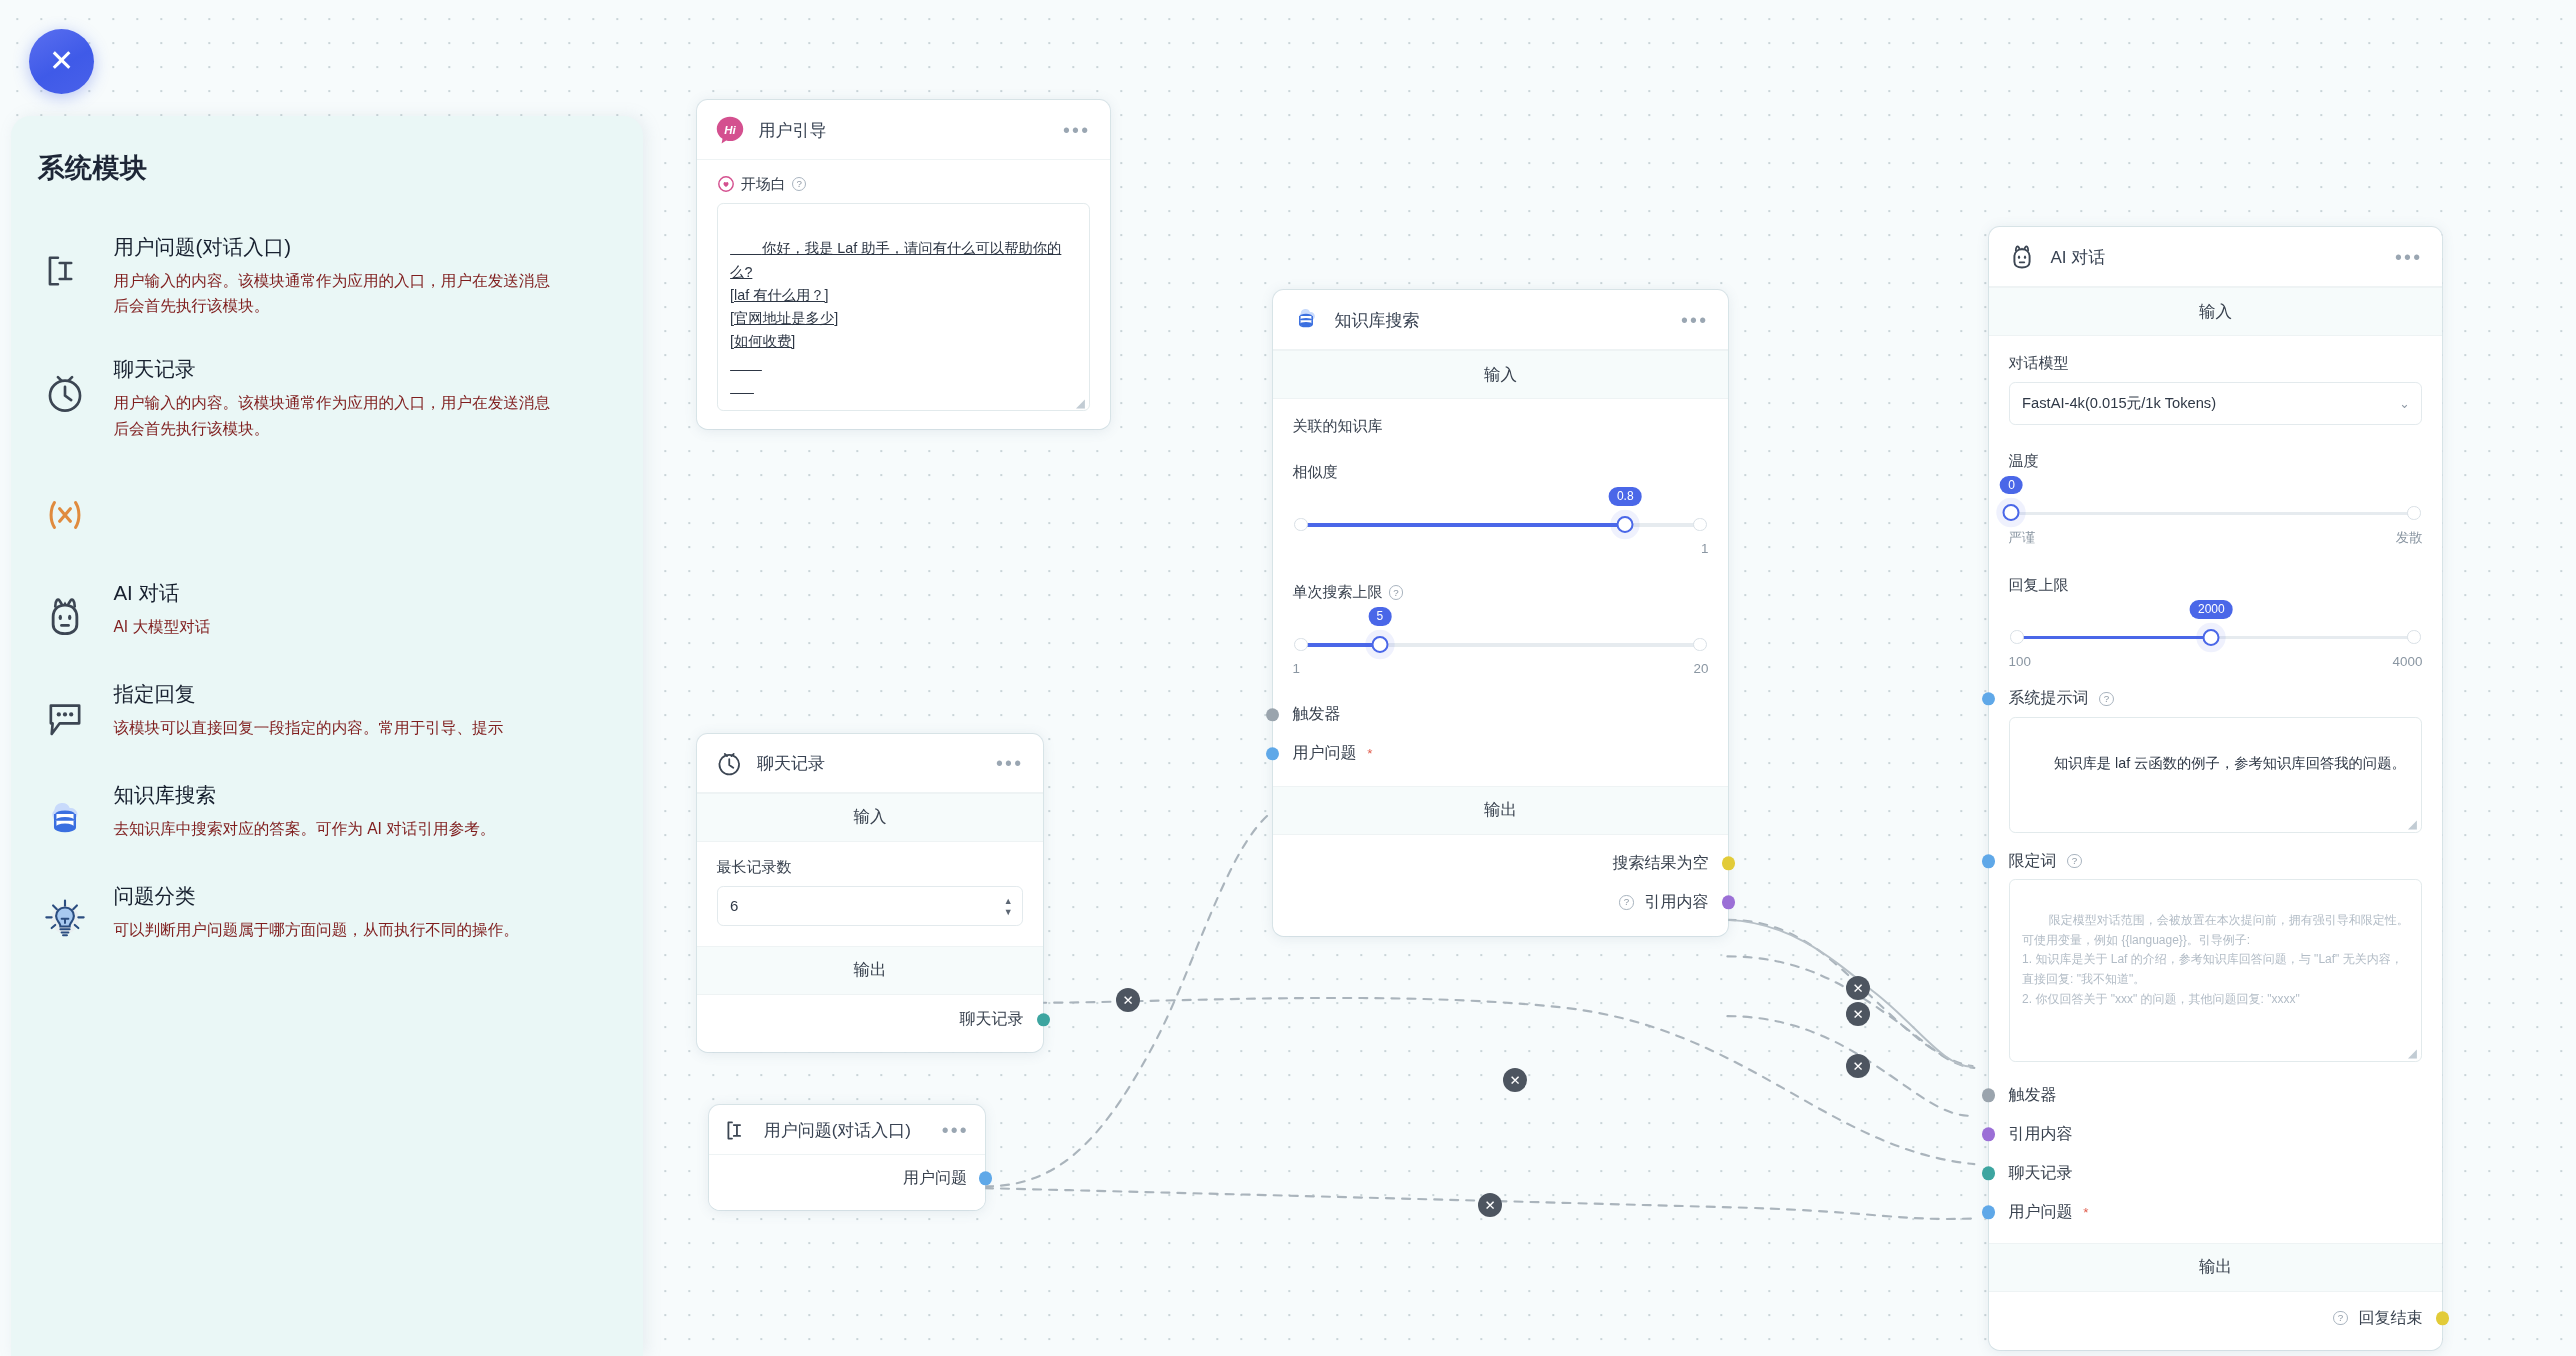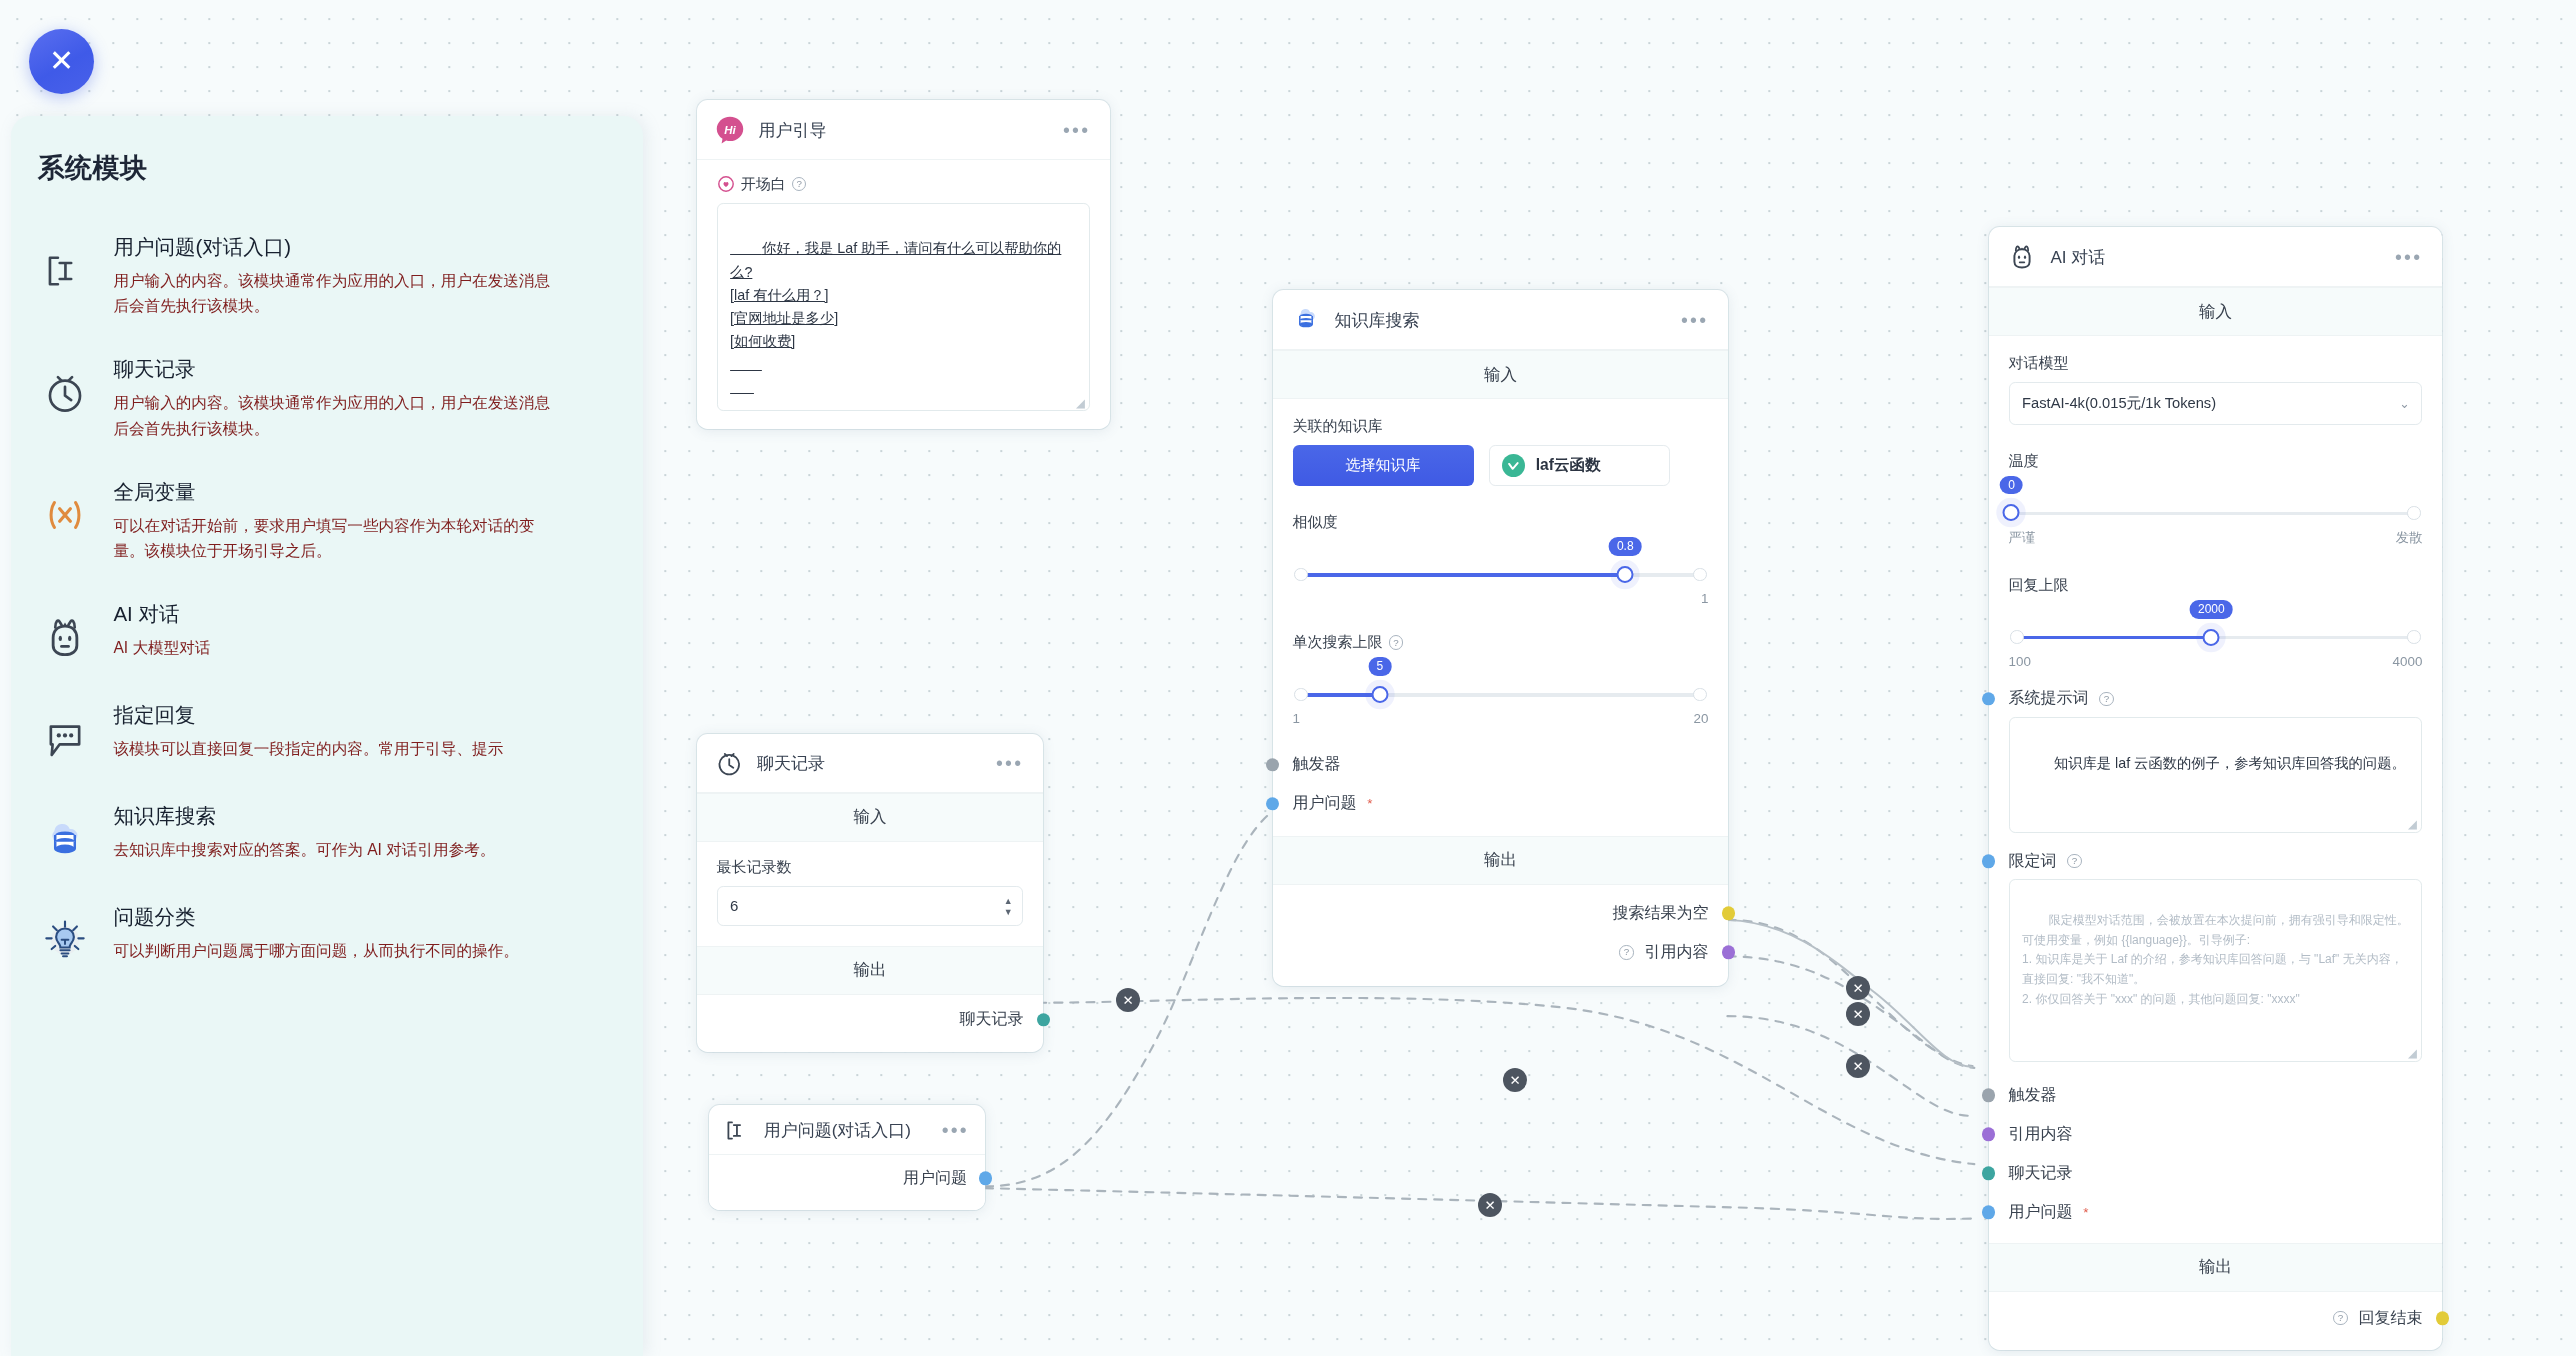--- a/index.html
+++ b/index.html
@@ -298,31 +298,20 @@
         <ellipse cx="17" cy="21.8" rx="7" ry="2.6" fill="#3a6fe0"></ellipse>
       </svg>
       <span class="node-title">知识库搜索</span>
       <span class="node-dots">•••</span>
     </div>
     <div class="sec-bar">输入</div>
     <div class="node-body" style="padding:18px 19.6px 3.6px 19.6px;">
       <div class="flabel">
         <span>关联的知识库</span>
       </div>
-      <div style="display:flex;gap:15px;margin-top:3.6px;">
-        <button class="btn-primary">选择知识库</button>
-        <div class="kb-tag">
-          <span class="kb-logo">
-            <svg width="14.3" height="14.3" viewBox="0 0 16 16">
-                <path d="M3.5 5.5 L7.5 11 L13 4.5" fill="none" stroke="#fff" stroke-width="2.2" stroke-linecap="round" stroke-linejoin="round"></path>
-              </svg>
-          </span>
-          <span>laf云函数</span>
-        </div>
-      </div>
 
       <div class="flabel" style="margin-top:27px;">
         <span>相似度</span>
       </div>
       <div class="slider-wrap">
         <div class="strack">
           <div class="sfill" style="width:80%"></div>
         </div>
         <div class="sdot-end" style="left:1.8px"></div>
         <div class="sdot-end" style="right:1.8px"></div>
@@ -516,24 +505,20 @@
         </span>
       </div>
 
       <div class="mod-item">
         <span class="mod-icon">
           <svg width="46" height="46" viewBox="0 0 52 52">
             <path d="M14 12c-5 8-5 20 0 28M38 12c5 8 5 20 0 28" fill="none" stroke="#e08b3e" stroke-width="3.4" stroke-linecap="round"></path>
             <path d="M20 19l12 14M32 19L20 33" fill="none" stroke="#e08b3e" stroke-width="3.6" stroke-linecap="round"></path>
           </svg>
         </span>
-        <span class="mod-text">
-          <span class="mod-name">全局变量</span>
-          <div class="mod-desc">可以在对话开始前，要求用户填写一些内容作为本轮对话的变量。该模块位于开场引导之后。</div>
-        </span>
       </div>
 
       <div class="mod-item">
         <span class="mod-icon">
           <svg width="46" height="46" viewBox="0 0 52 52">
             <path d="M15 14C15 7 18 5 19.5 7.2 20.7 9 21.7 10.6 22.2 11.5M37 14c0-7-3-9-4.5-6.8C31.3 9 30.3 10.6 29.8 11.5" fill="none" stroke="#3c4653" stroke-width="3" stroke-linecap="round"></path>
             <path d="M26 8.5l2.6 4.6h-5.2z" fill="#3c4653"></path>
             <path d="M26 12.6c8.2 0 13.4 5.3 13.4 13.2v8.7c0 6-5 10.3-13.4 10.3S12.6 40.5 12.6 34.5v-8.7c0-7.9 5.2-13.2 13.4-13.2z" fill="none" stroke="#3c4653" stroke-width="3.2"></path>
             <ellipse cx="20.7" cy="26.5" rx="1.9" ry="3" fill="#3c4653"></ellipse>
             <ellipse cx="31.3" cy="26.5" rx="1.9" ry="3" fill="#3c4653"></ellipse>

